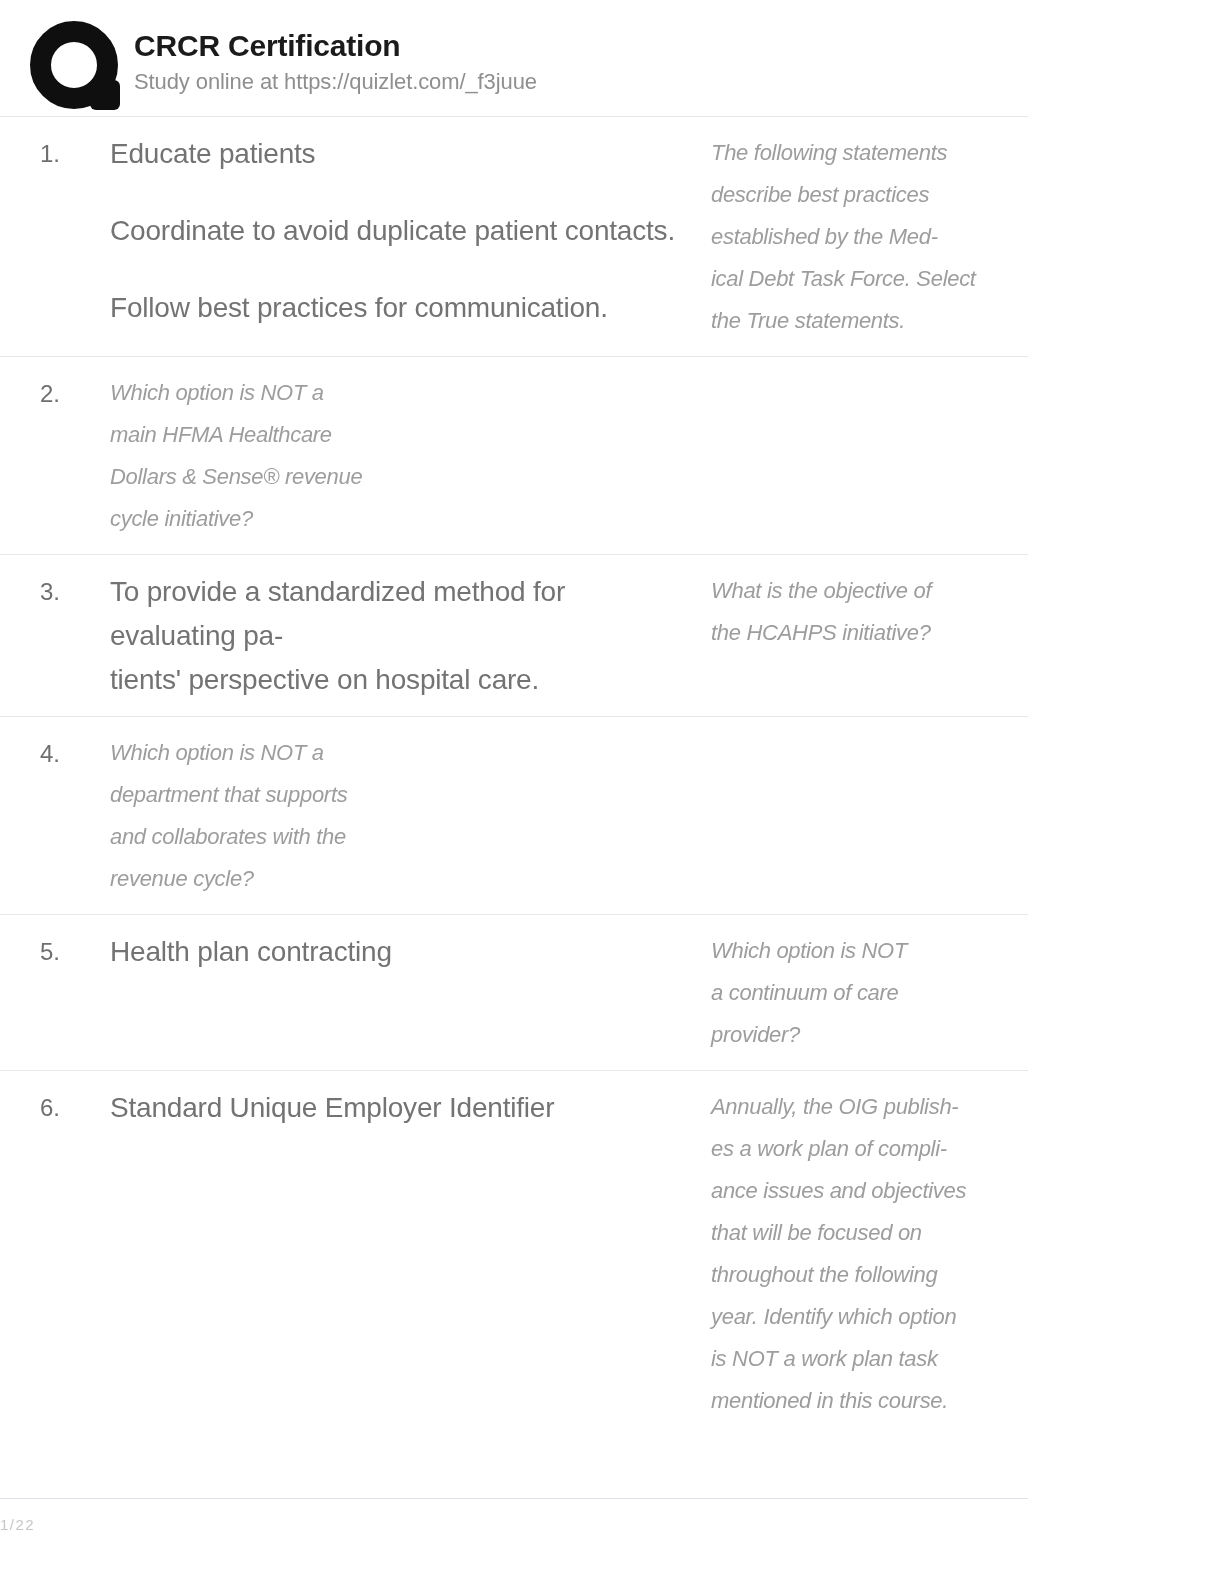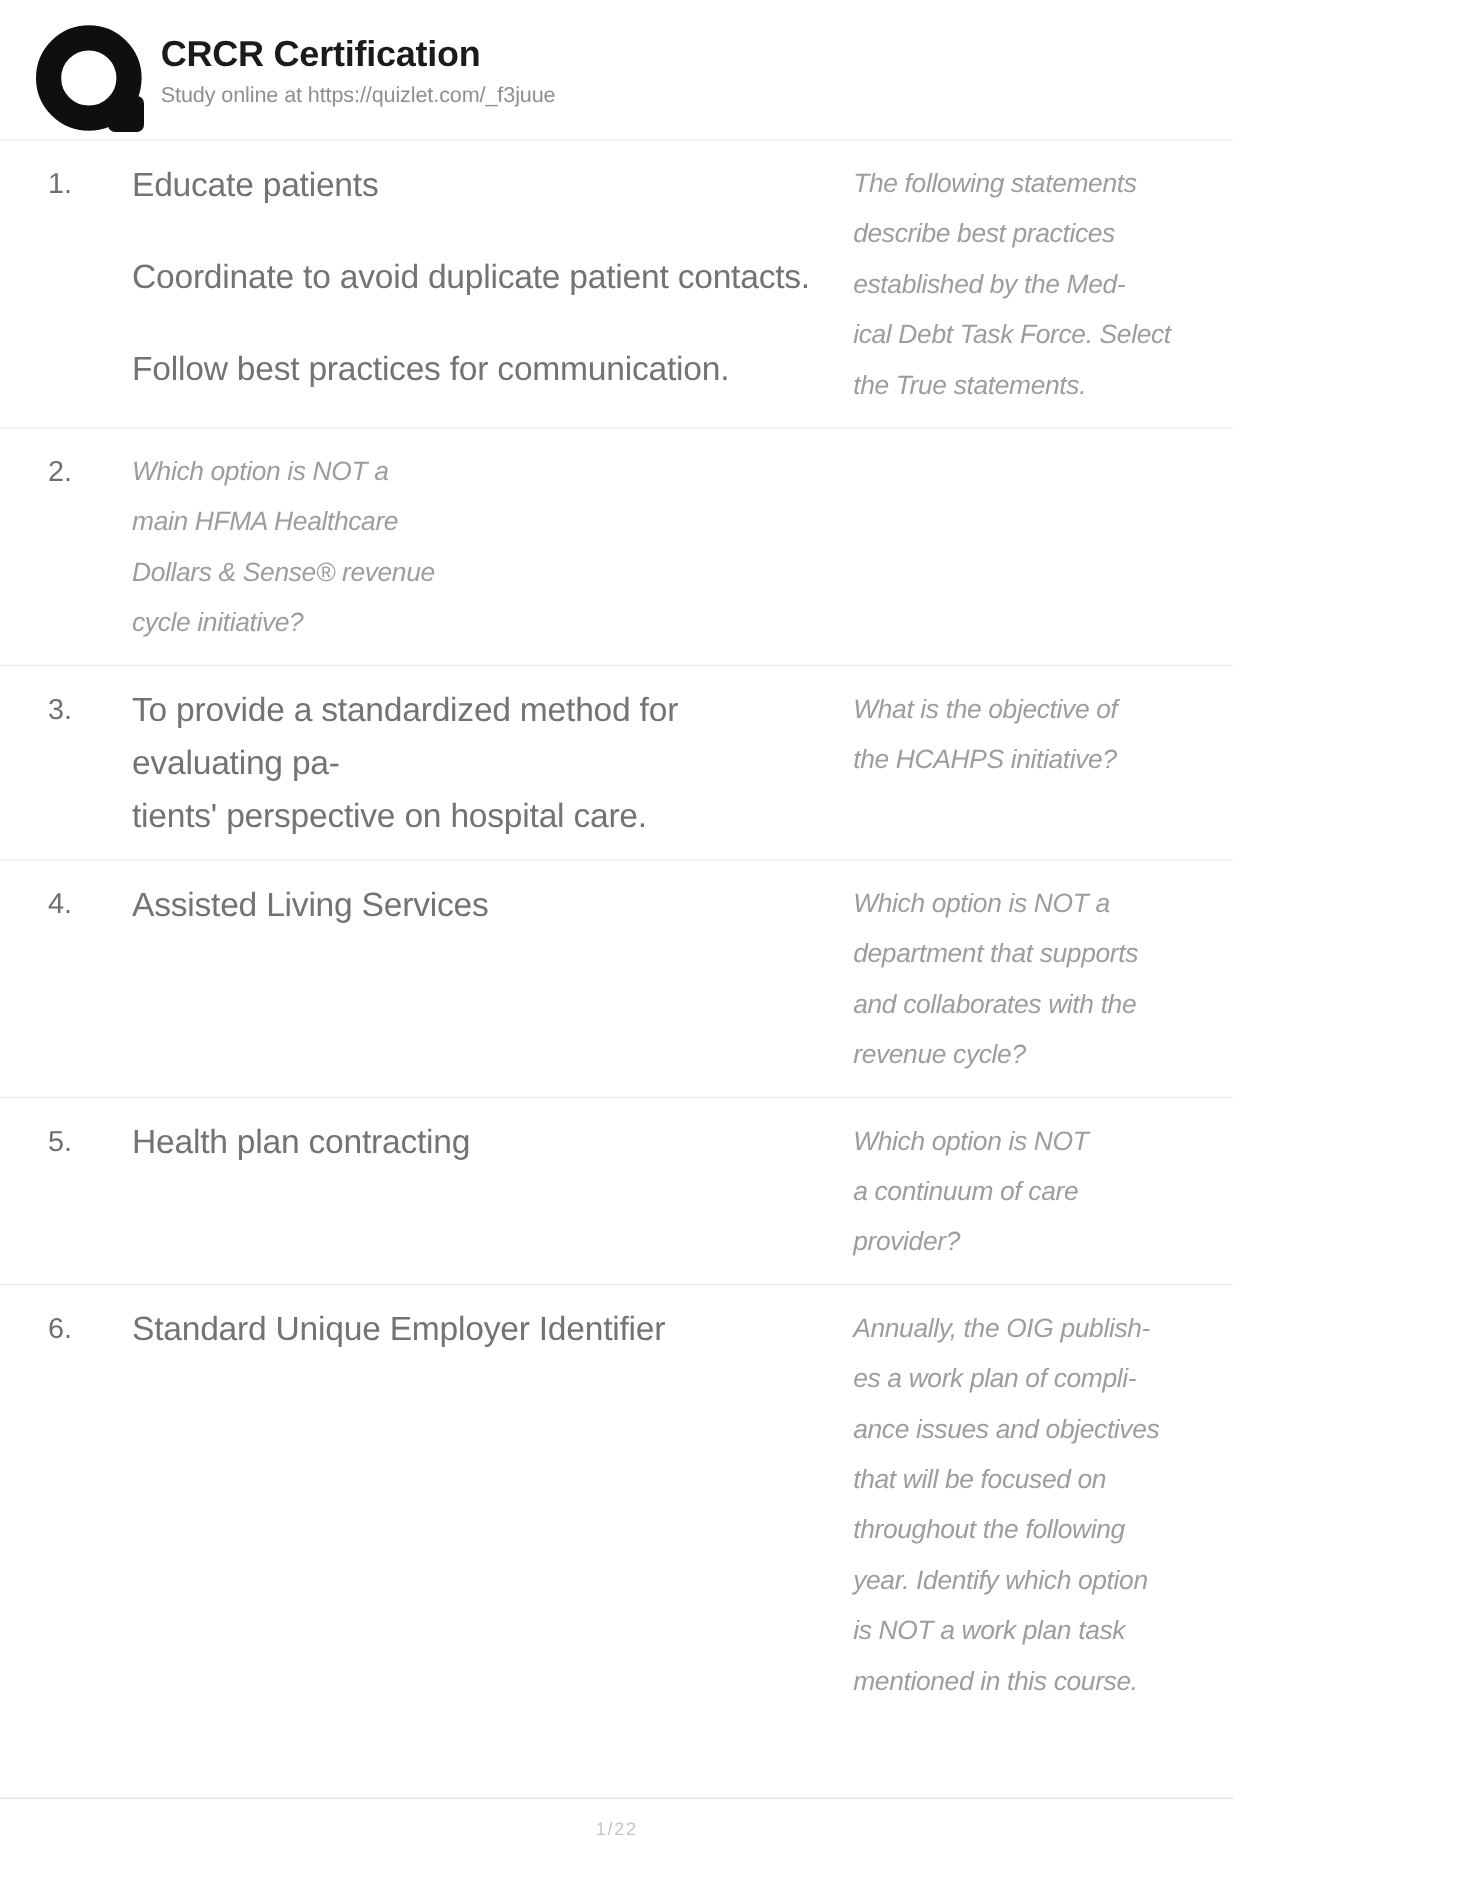--- a/index.html
+++ b/index.html
@@ -62,21 +62,21 @@
   }
   .title {
     font-size: 30px;
     font-weight: 600;
     color: #1b1b1b;
     letter-spacing: -0.2px;
     line-height: 34px;
   }
   .subtitle {
     margin-top: 6px;
-    font-size: 18px;
+    font-size: 22px;
     font-weight: 300;
     color: #8f8f8f;
     letter-spacing: -0.1px;
   }
 
   
   .qa-list {
     flex: 0 0 auto;
   }
   .row {
@@ -121,21 +121,21 @@
     white-space: pre;
     font-style: italic;
   }
 
   
   .footer {
     margin-top: auto;
     box-sizing: border-box;
     height: 86px;
     border-top: 1px solid #e1e1ea;
-    text-align: center;
+    text-align: left;
     padding-top: 17px;
   }
   .page-number {
     font-size: 15px;
     font-weight: 300;
     color: #c6c6c6;
     letter-spacing: 1.5px;
   }
 </style>
 </head>
@@ -182,23 +182,20 @@
     <div class="answer">
           <p>To provide a standardized method for evaluating pa-
 tients' perspective on hospital care.</p>
         </div>
     <div class="question">What is the objective of
 the HCAHPS initiative?</div>
   </section>
 
   <section class="row">
     <div class="num">4.</div>
-    <div class="answer">
-          <p>Assisted Living Services</p>
-        </div>
     <div class="question">Which option is NOT a
 department that supports
 and collaborates with the
 revenue cycle?</div>
   </section>
 
   <section class="row">
     <div class="num">5.</div>
     <div class="answer">
           <p>Health plan contracting</p>

